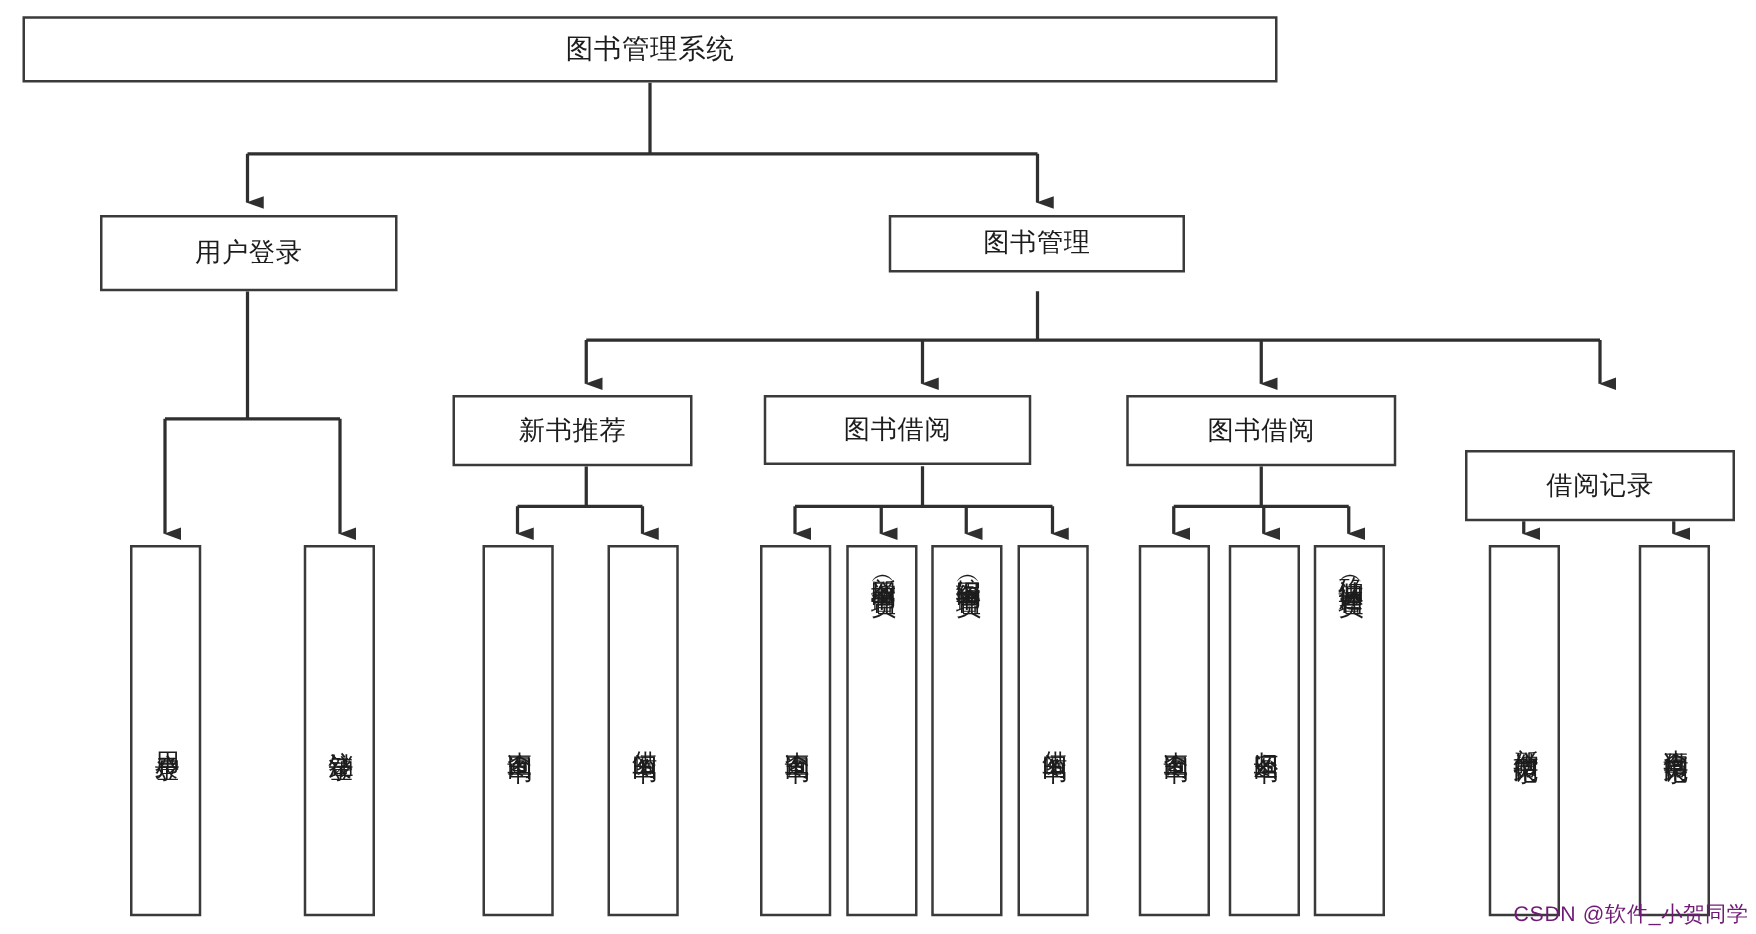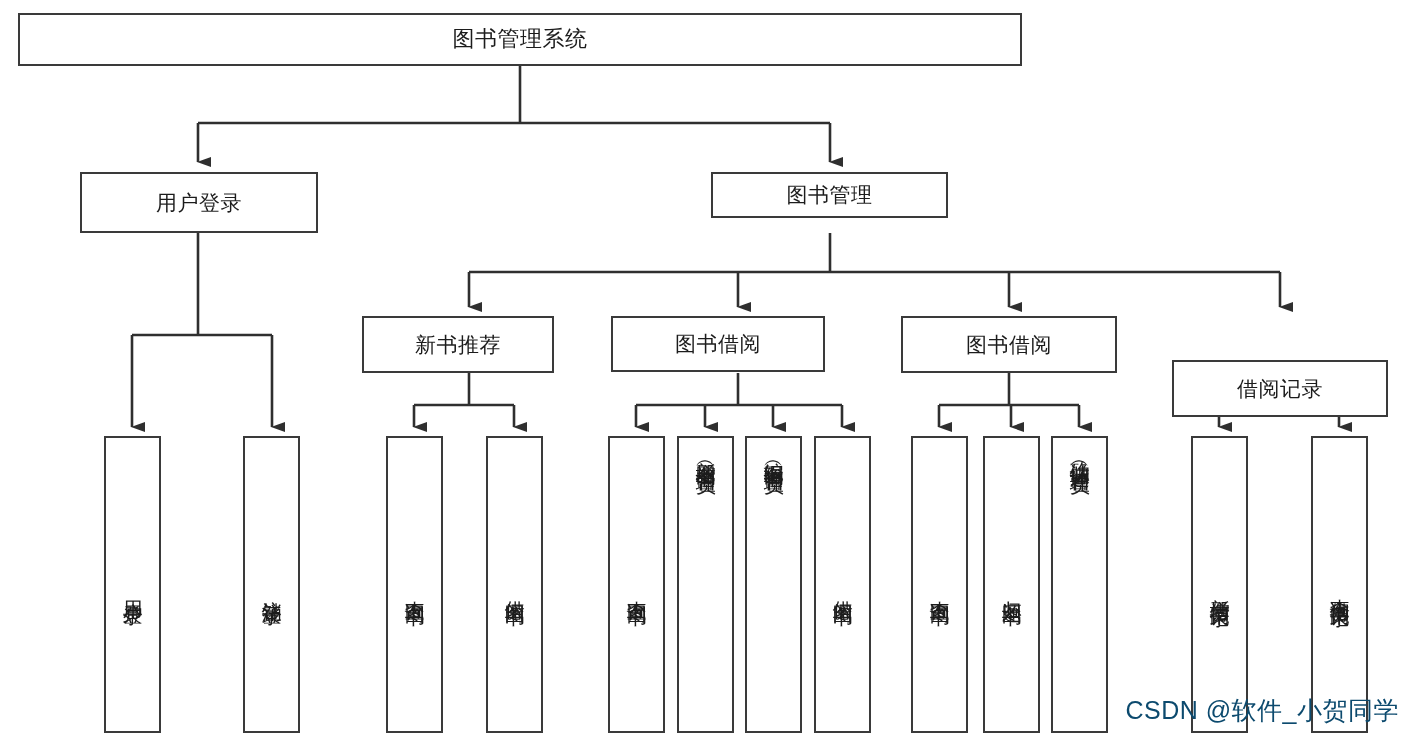--- a/index.html
+++ b/index.html
@@ -66,23 +66,23 @@
     display: flex;
     align-items: center;
     justify-content: center;
   }
   .leafwrap.topal {
     align-items: flex-start;
   }
   #watermark {
     position: absolute;
     right: 6px;
-    bottom: 20px;
-    font-size: 25px;
-    color: #0c4a6e;
+    bottom: 4px;
+    font-size: 17px;
+    color: #701a75;
     letter-spacing: 0.5px;
     white-space: nowrap;
     z-index: 5;
     font-family: "Liberation Sans", "DejaVu Sans", sans-serif;
   }
 </style>
 </head>
 <body>
 
 <div id="canvas">

